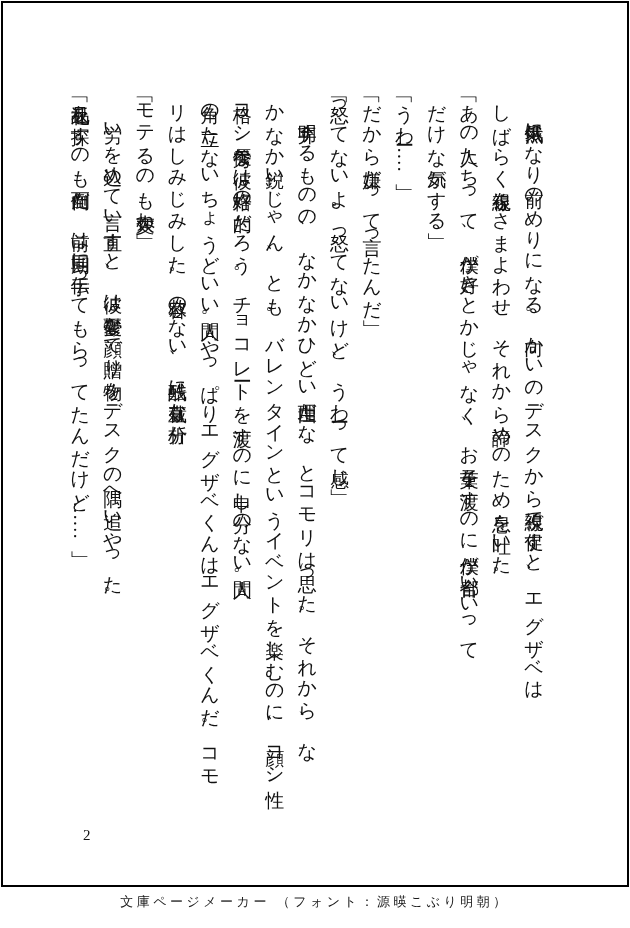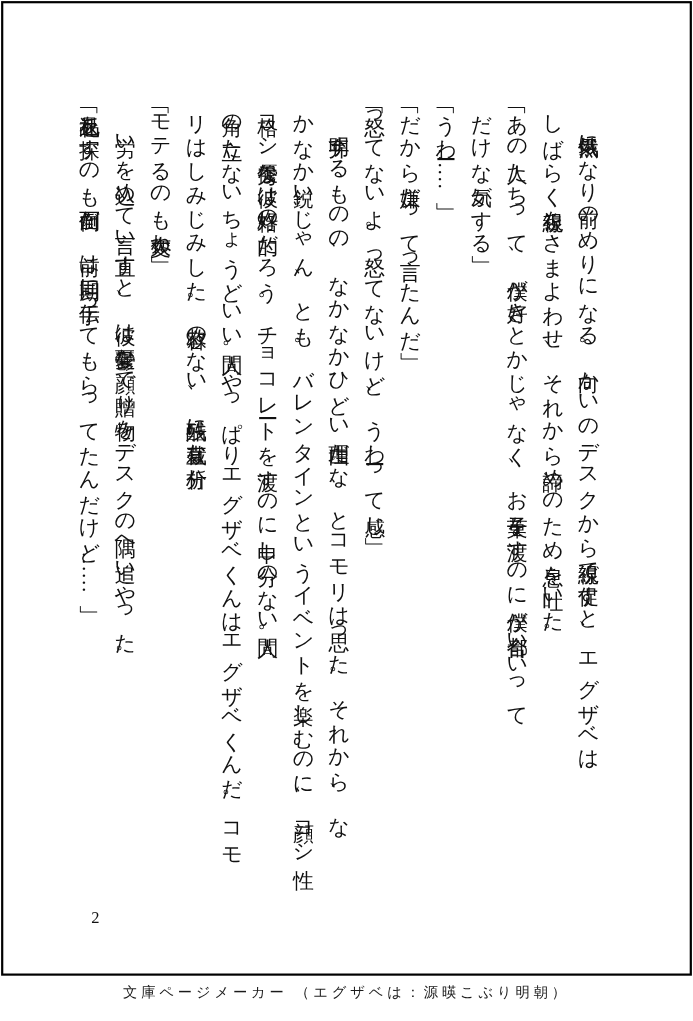--- a/index.html
+++ b/index.html
@@ -75,13 +75,13 @@
     <p>格ヨシ優秀な彼は格好の的だろう。チョコレートを渡すのに申し分のない人間。</p>
     <p>角の立たないちょうどいい人間。やっぱりエグザベくんはエグザベくんだ。コモ</p>
     <p>リはしみじみした。容赦のない、残酷に直裁な分析。</p>
     <p>「モテるのも大変ね」</p>
     <p>　労いを込めて言い直すと、彼は憂鬱な顔で贈り物をデスクの隅へ追いやった。</p>
     <p>「返礼品を探すのも面倒だ。前は同期に手伝ってもらってたんだけど……」</p>
   </div>
   <div class="page-number">2</div>
 </div>
 
-<div class="footer-caption">文庫ページメーカー （エグザベは：源暎こぶり明朝）</div>
+<div class="footer-caption">文庫ページメーカー （フォント：源暎こぶり明朝）</div>
 
 </body></html>

